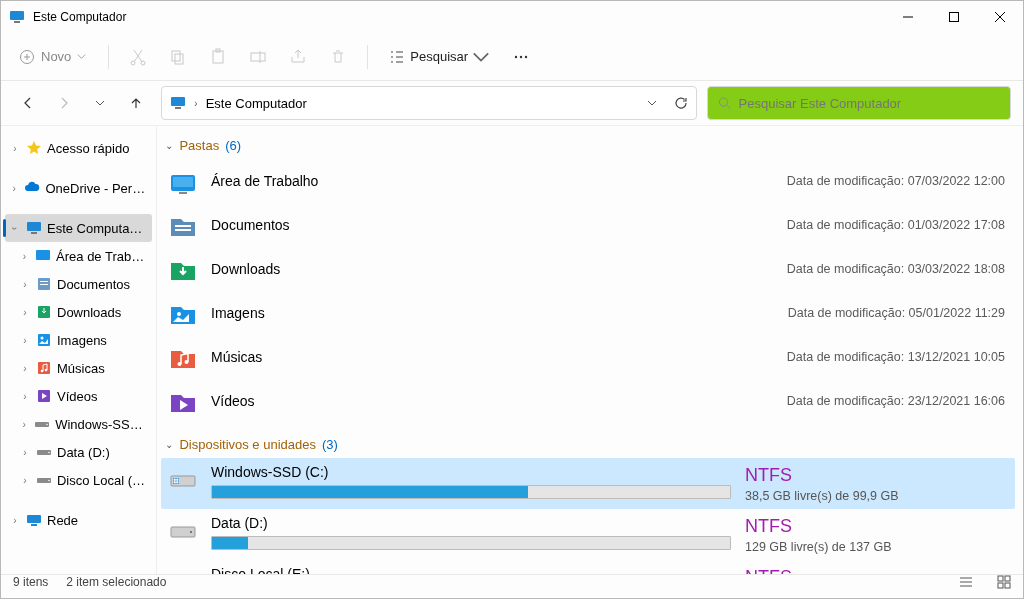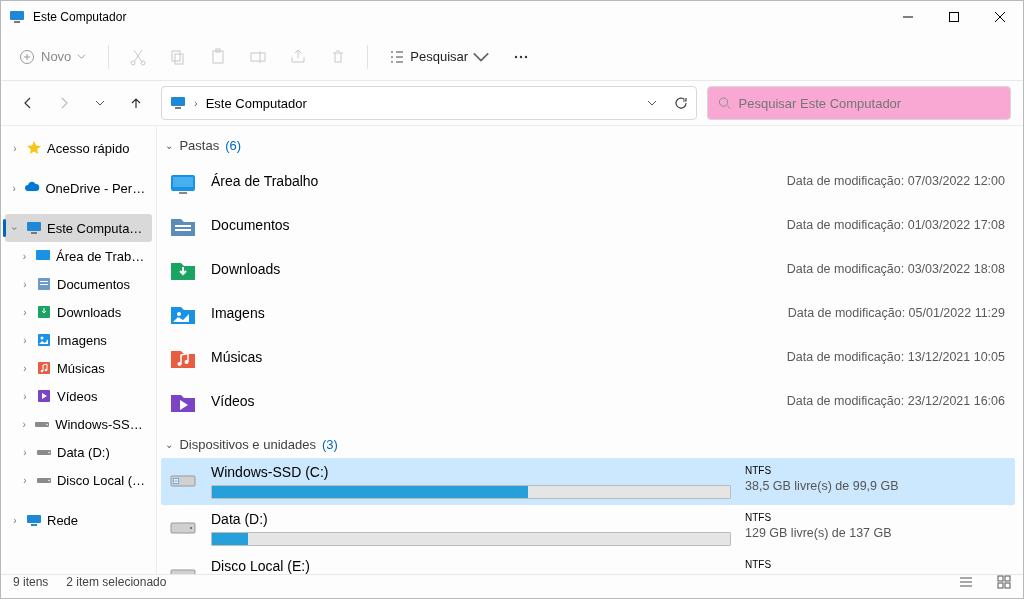--- a/index.html
+++ b/index.html
@@ -23,54 +23,54 @@
 
 .navbar { height: 44px; display: flex; align-items: center; padding: 6px 12px; gap: 10px; }
 .navbtns { display: flex; align-items: center; gap: 18px; padding: 0 6px; }
 .navbtn { width: 18px; height: 18px; display: flex; align-items: center; justify-content: center; color: #555; }
 .navbtn.disabled { color: #bbb; }
 .addr { flex: 2.2; height: 34px; border: 1px solid #d8d8d8; border-radius: 4px; display: flex; align-items: center; padding: 0 8px; gap: 8px; background: #fff; }
 .addr .crumb { font-size: 13px; color: #000; }
 .addr .sep { color: #666; font-size: 11px; }
 .addr .micon { width: 16px; height: 16px; }
 .addr .asp { flex: 1; }
-.search { flex: 1.2; height: 34px; border: 1px solid #d8d8d8; border-radius: 4px; display: flex; align-items: center; padding: 0 10px; gap: 8px; background: #f9a8d4; }
+.search { flex: 1.2; height: 34px; border: 1px solid #d8d8d8; border-radius: 4px; display: flex; align-items: center; padding: 0 10px; gap: 8px; background: #84cc16; }
 .search input { border: none; outline: none; font-size: 13px; width: 100%; color: #333; background: transparent; }
 
 .body { flex: 1; display: flex; overflow: hidden; border-top: 1px solid #eee; }
 
 .sidebar { width: 156px; border-right: 1px solid #eee; padding: 8px 4px; overflow-y: auto; }
 .sbitem { display: flex; align-items: center; height: 28px; padding: 0 4px; border-radius: 3px; font-size: 13px; color: #000; gap: 5px; position: relative; }
 .sbitem.selected { background: #d9d9d9; }
 .sbitem.selected::before { content: ""; position: absolute; left: -2px; top: 5px; bottom: 5px; width: 3px; background: #0067c0; border-radius: 2px; }
 .exparrow { width: 12px; display: flex; justify-content: center; color: #777; font-size: 10px; }
 .sbitem .sicon { width: 16px; height: 16px; flex-shrink: 0; }
 .sbitem.d1 { padding-left: 14px; }
 .sbgap { height: 12px; }
 .sblabel { white-space: nowrap; overflow: hidden; text-overflow: ellipsis; }
 
 .main { flex: 1; overflow-y: auto; padding: 8px 8px 8px 4px; }
 .grouphdr { display: flex; align-items: center; gap: 6px; font-size: 13px; color: #555; padding: 4px 0 6px 4px; }
-.grouphdr .gname { color: #404040; }
+.grouphdr .gname { color: #a16207; }
 .grouphdr .gcount { color: #0067c0; }
 .grouphdr .darr { color: #5a5a5a; font-size: 10px; transform: rotate(0deg); }
 .folderrow { display: flex; align-items: center; height: 44px; padding: 0 10px 0 6px; gap: 12px; border-radius: 2px; }
 .ficon { width: 32px; height: 32px; flex-shrink: 0; display: flex; align-items: center; justify-content: center; }
 .fname { font-size: 14px; color: #000; flex: 1; }
 .fmeta { font-size: 12.5px; color: #5a5a5a; padding-left: 24px; }
 
 .driverow { display: flex; align-items: flex-start; padding: 6px 10px 6px 6px; gap: 12px; border-radius: 2px; }
 .driverow.selected { background: #cce8ff; }
 .drivebody { flex: 1; display: flex; gap: 14px; }
 .driveleft { flex: 1; display: flex; flex-direction: column; gap: 5px; }
 .driveright { width: 260px; display: flex; flex-direction: column; gap: 3px; padding-top: 1px; }
 .dname { font-size: 14px; color: #000; }
 .prog { height: 14px; background: #e5e5e5; border: 1px solid #bcbcbc; border-radius: 1px; overflow: hidden; }
 .prog .fill { height: 100%; background: #26a0da; }
-.dfs { font-size: 10px; color: #000000; }
+.dfs { font-size: 18px; color: #a21caf; }
 .dfree { font-size: 12.5px; color: #555; }
 
 .statusbar { height: 24px; border-top: 1px solid #e8e8e8; display: flex; align-items: flex-start; padding: 0 12px; font-size: 12px; color: #444; gap: 18px; }
 .statusbar .ssp { flex: 1; }
 .viewico { width: 14px; height: 14px; color: #555; }
 .staricon { fill: #f5c518; }
 .cloudicon { fill: #0078d4; }
 </style>
 </head>
 <body>

